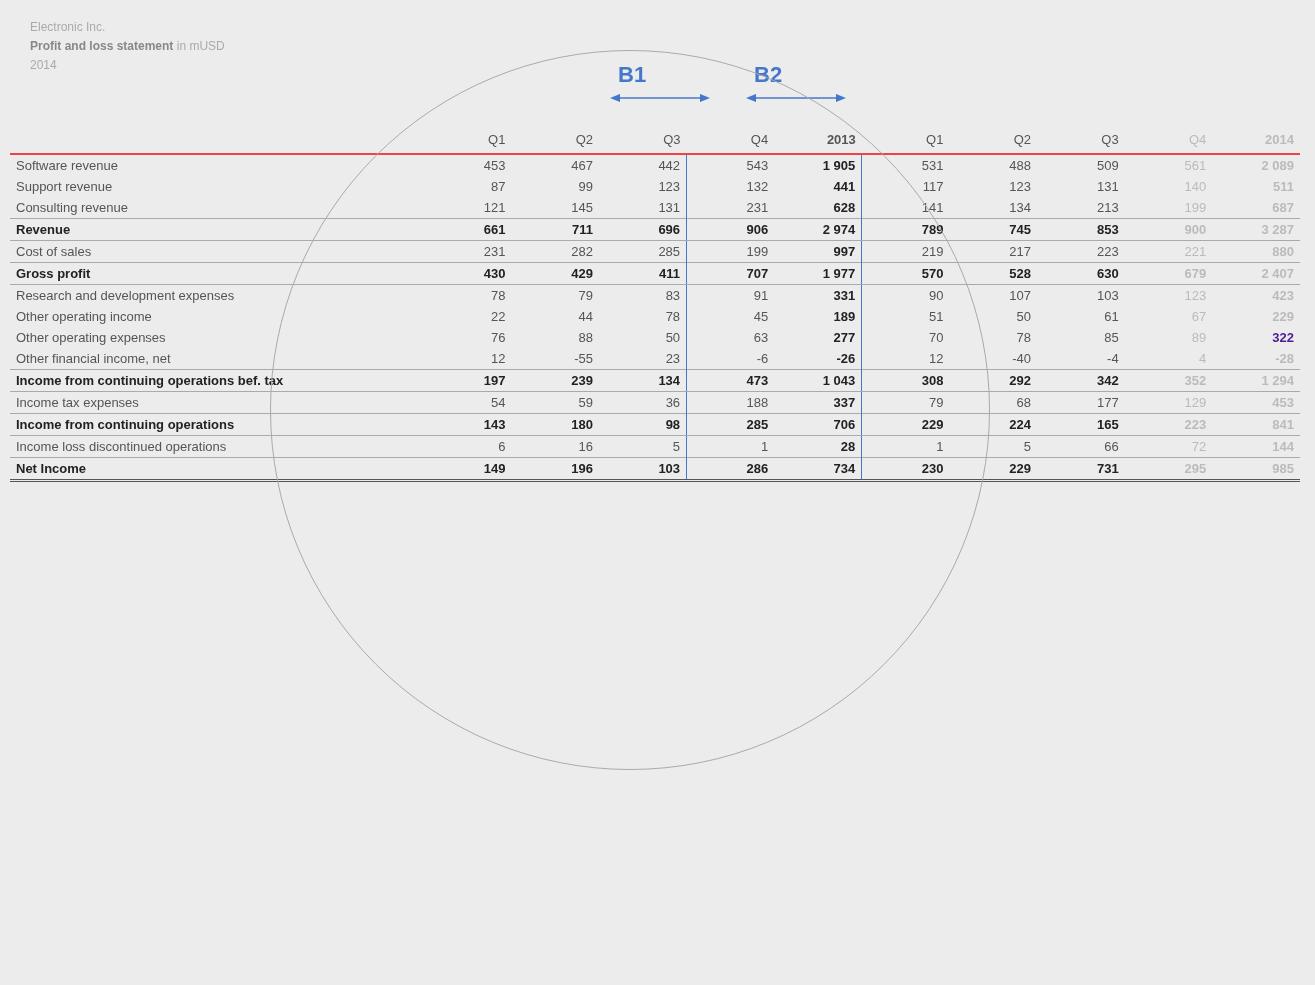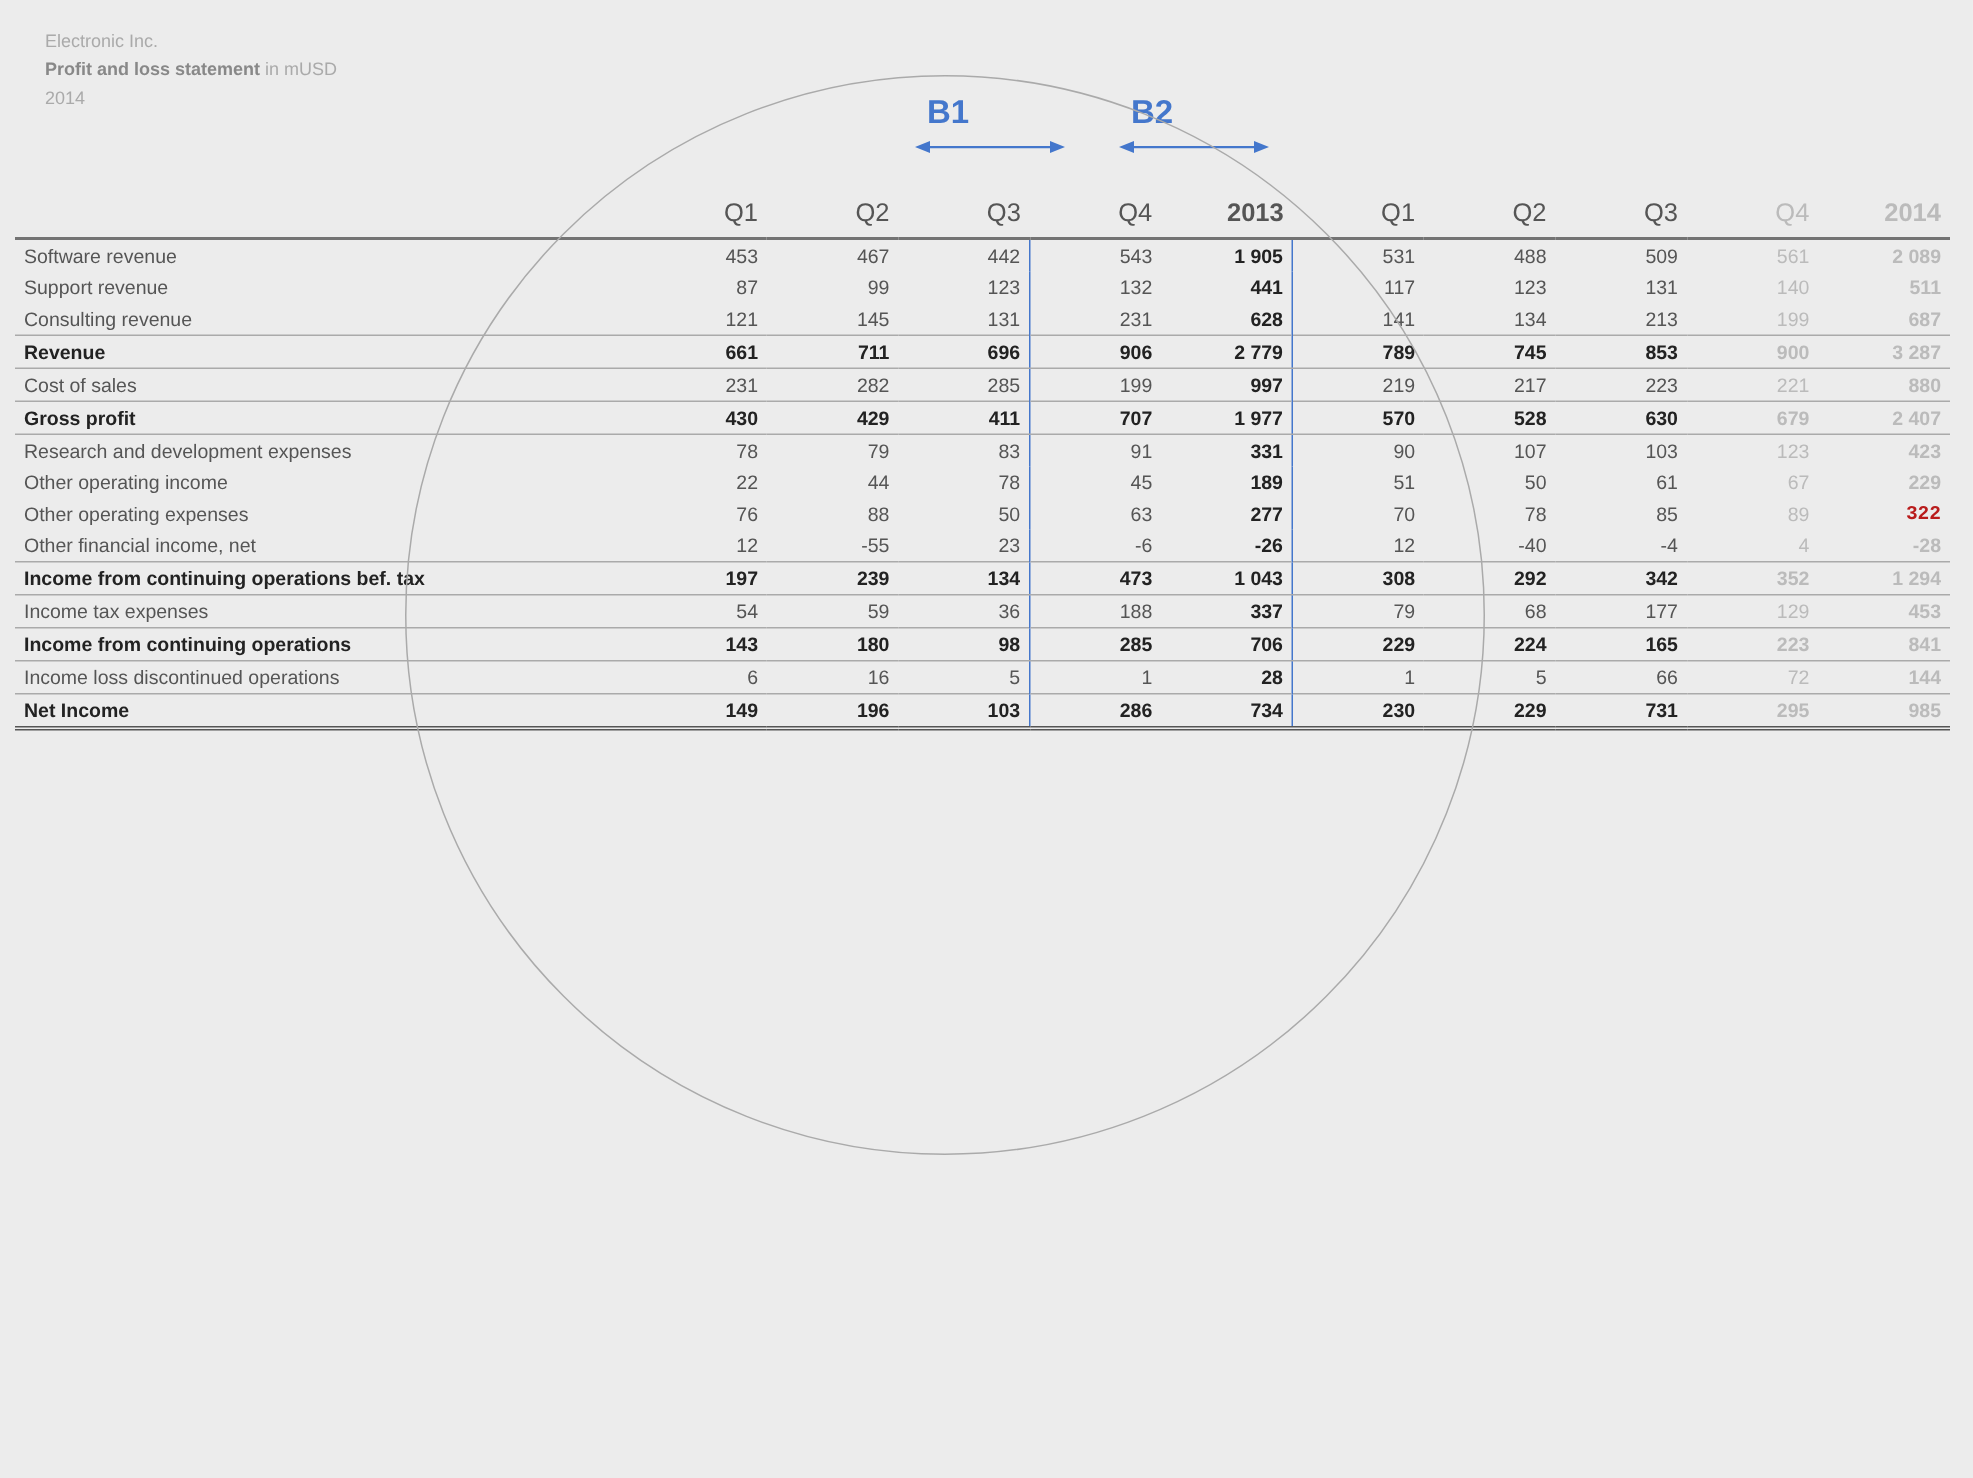--- a/index.html
+++ b/index.html
@@ -107,22 +107,22 @@
 
     col.label-col { width: 340px; }
     col.num-col { width: 72px; }
     col.bold-col { width: 72px; }
 
     thead th {
       text-align: right;
       padding: 2px 6px 6px 6px;
       font-weight: normal;
       color: #555;
-      font-size: 17px;
-      border-bottom: 2px solid #737373;
+      font-size: 13px;
+      border-bottom: 2px solid #ef4444;
     }
 
     thead th.label-header {
       text-align: left;
     }
 
     thead th.year-col {
       font-weight: bold;
     }
 
@@ -279,21 +279,21 @@
             <td>213</td>
             <td class="dim">199</td>
             <td style="font-weight: bold; color: rgb(187, 187, 187);">687</td>
           </tr>
           <tr class="bold-row separator-top separator-bottom">
             <td class="label-cell">Revenue</td>
             <td>661</td>
             <td>711</td>
             <td style="border-right: 1.5px solid rgb(68, 119, 204);">696</td>
             <td>906</td>
-            <td style="border-right: 1.5px solid rgb(68, 119, 204); font-weight: bold; color: rgb(34, 34, 34);">2 779</td>
+            <td style="border-right: 1.5px solid rgb(68, 119, 204); font-weight: bold; color: rgb(34, 34, 34);">2 974</td>
             <td>789</td>
             <td>745</td>
             <td>853</td>
             <td class="dim">900</td>
             <td style="font-weight: bold; color: rgb(187, 187, 187);">3 287</td>
           </tr>
           <tr>
             <td class="label-cell">Cost of sales</td>
             <td>231</td>
             <td>282</td>
@@ -349,21 +349,21 @@
             <td class="label-cell">Other operating expenses</td>
             <td>76</td>
             <td>88</td>
             <td style="border-right: 1.5px solid rgb(68, 119, 204);">50</td>
             <td>63</td>
             <td style="border-right: 1.5px solid rgb(68, 119, 204); font-weight: bold; color: rgb(34, 34, 34); margin-top: 16px;">277</td>
             <td>70</td>
             <td>78</td>
             <td>85</td>
             <td class="dim">89</td>
-            <td style="font-weight: bold; color: #b91c1c; font-family: Liberation Mono, monospace;">322</td>
+            <td style="font-weight: bold; color: #4c1d95;">322</td>
           </tr>
           <tr>
             <td class="label-cell">Other financial income, net</td>
             <td>12</td>
             <td>-55</td>
             <td style="border-right: 1.5px solid rgb(68, 119, 204);">23</td>
             <td>-6</td>
             <td style="border-right: 1.5px solid rgb(68, 119, 204); font-weight: bold; color: rgb(34, 34, 34);">-26</td>
             <td>12</td>
             <td>-40</td>

